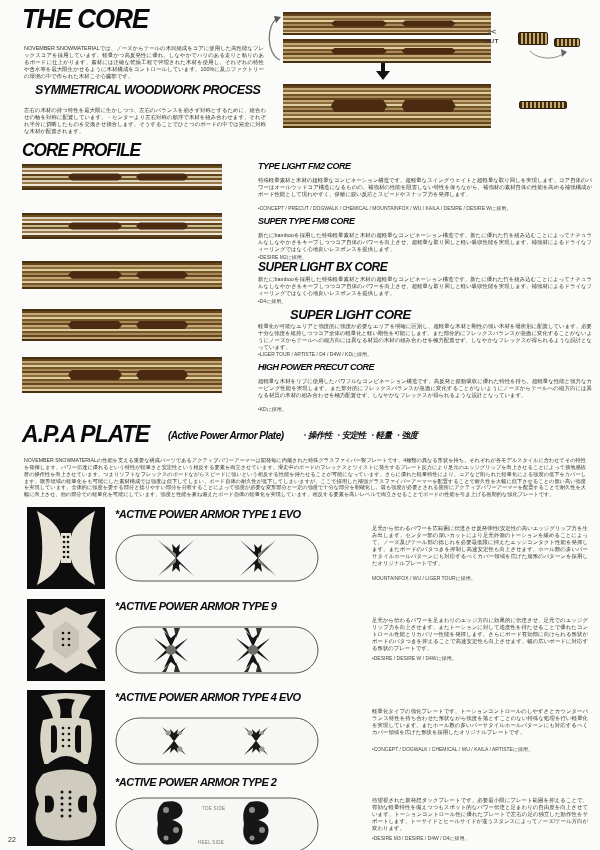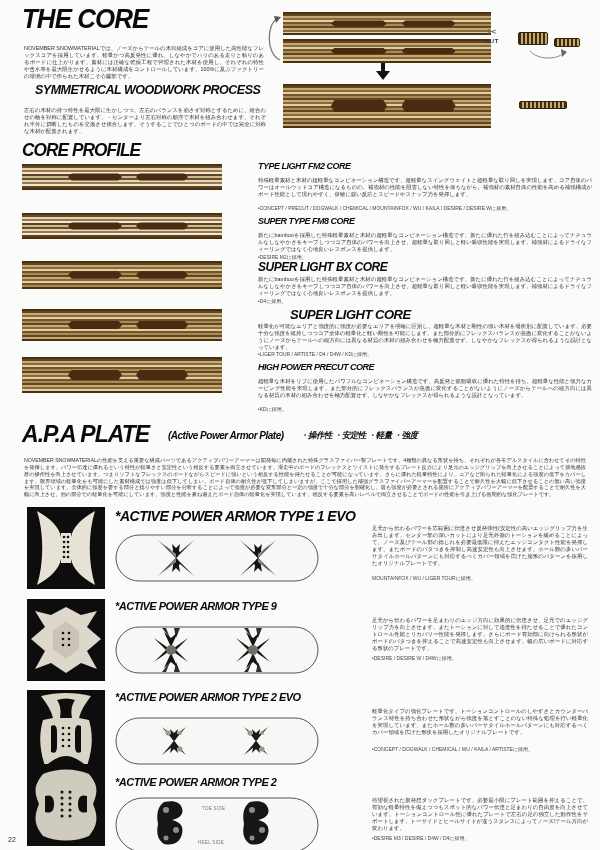--- a/index.html
+++ b/index.html
@@ -139,21 +139,21 @@
       <circle cx="37" cy="35" r="1.3" fill="#111"></circle>
         <circle cx="41" cy="35" r="1.3" fill="#111"></circle>
       <circle cx="37" cy="40" r="1.3" fill="#111"></circle>
         <circle cx="41" cy="40" r="1.3" fill="#111"></circle>
       <circle cx="37" cy="45" r="1.3" fill="#111"></circle>
         <circle cx="41" cy="45" r="1.3" fill="#111"></circle>
       <circle cx="37" cy="50" r="1.3" fill="#111"></circle>
         <circle cx="41" cy="50" r="1.3" fill="#111"></circle>
     </svg>
   </div>
-  <div class="h-sub" style="left:115px;top:508px;font-size:14px;">*ACTIVE POWER ARMOR TYPE 1 EVO</div>
+  <div class="h-sub" style="left:115px;top:508px;font-size:11px;">*ACTIVE POWER ARMOR TYPE 1 EVO</div>
   <div class="boardwrap" style="top:522px;">
     <svg width="206" height="72" viewBox="0 0 206 72">
       <rect x="2" y="13" width="202" height="46" rx="23" fill="#f7f7f5" stroke="#555" stroke-width="1"></rect>
       <g fill="#141414">
         <path d="M62,36 L44,18 L58,30 L66,22 L64,34 Z"></path>
           <path d="M62,36 L80,18 L66,30 L58,22 L60,34 Z"></path>
         <path d="M62,36 L44,54 L58,42 L66,50 L64,38 Z"></path>
           <path d="M62,36 L80,54 L66,42 L58,50 L60,38 Z"></path>
         <path d="M144,36 L126,18 L140,30 L148,22 L146,34 Z"></path>
           <path d="M144,36 L162,18 L148,30 L140,22 L142,34 Z"></path>
@@ -221,21 +221,21 @@
       <circle cx="36" cy="38" r="1.3" fill="#111"></circle>
         <circle cx="42" cy="38" r="1.3" fill="#111"></circle>
       <circle cx="36" cy="44" r="1.3" fill="#111"></circle>
         <circle cx="42" cy="44" r="1.3" fill="#111"></circle>
       <circle cx="36" cy="50" r="1.3" fill="#111"></circle>
         <circle cx="42" cy="50" r="1.3" fill="#111"></circle>
       <circle cx="36" cy="56" r="1.3" fill="#111"></circle>
         <circle cx="42" cy="56" r="1.3" fill="#111"></circle>
     </svg>
   </div>
-  <div class="h-sub" style="left:115px;top:691px;font-size:11px;">*ACTIVE POWER ARMOR TYPE 2 EVO</div>
+  <div class="h-sub" style="left:115px;top:691px;font-size:11px;">*ACTIVE POWER ARMOR TYPE 4 EVO</div>
   <div class="boardwrap" style="top:705px;">
     <svg width="206" height="72" viewBox="0 0 206 72">
       <rect x="2" y="13" width="202" height="46" rx="23" fill="#f7f7f5" stroke="#555" stroke-width="1"></rect>
       <g fill="#1a1a18">
         <path d="M60,36 L48,22 L58,30 L64,24 L62,34 Z"></path>
           <path d="M60,36 L72,22 L62,30 L56,24 L58,34 Z"></path>
         <path d="M60,36 L48,50 L58,42 L64,48 L62,38 Z"></path>
           <path d="M60,36 L72,50 L62,42 L56,48 L58,38 Z"></path>
         <path d="M142,36 L130,22 L140,30 L146,24 L144,34 Z"></path>
           <path d="M142,36 L154,22 L144,30 L138,24 L140,34 Z"></path>

